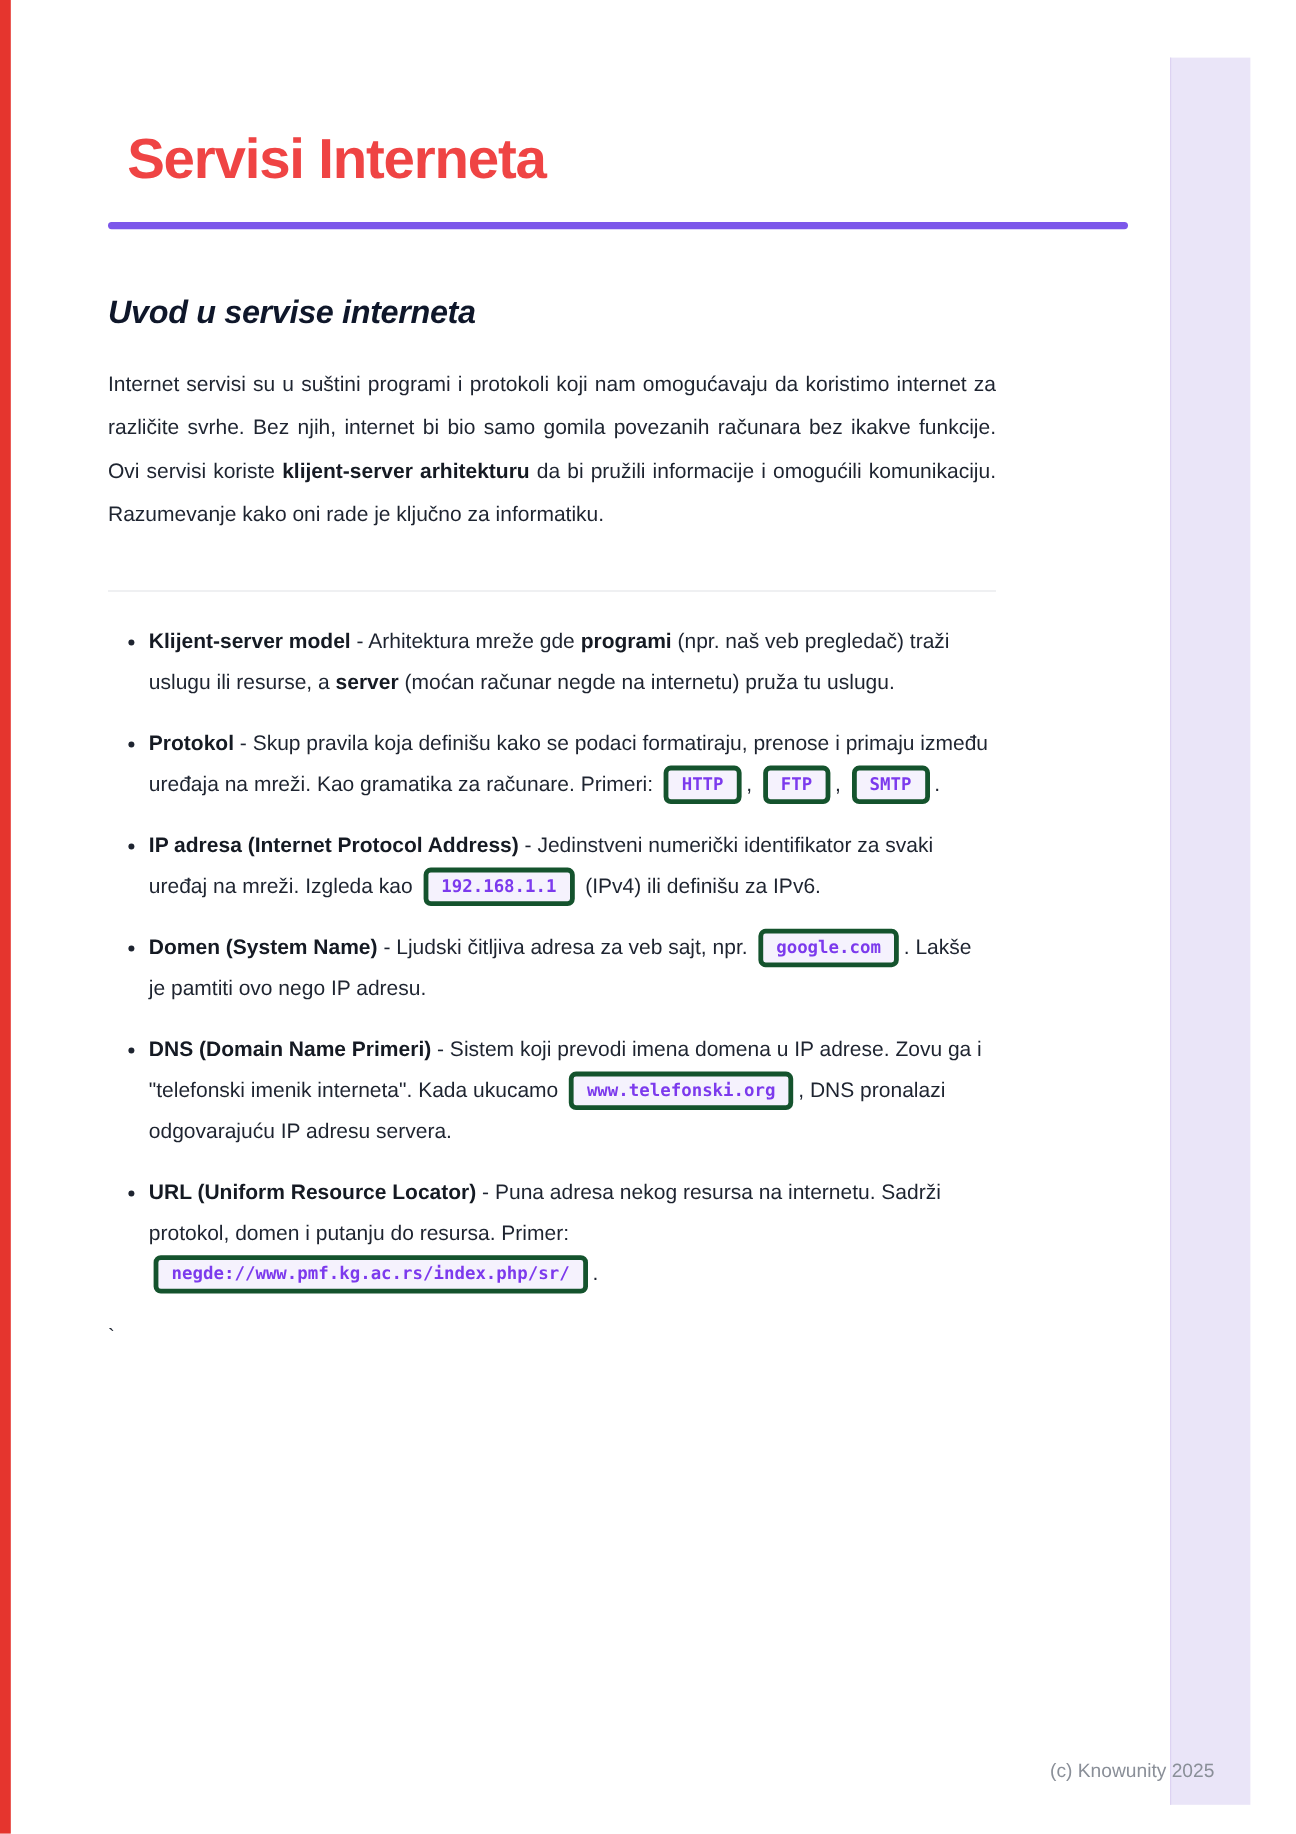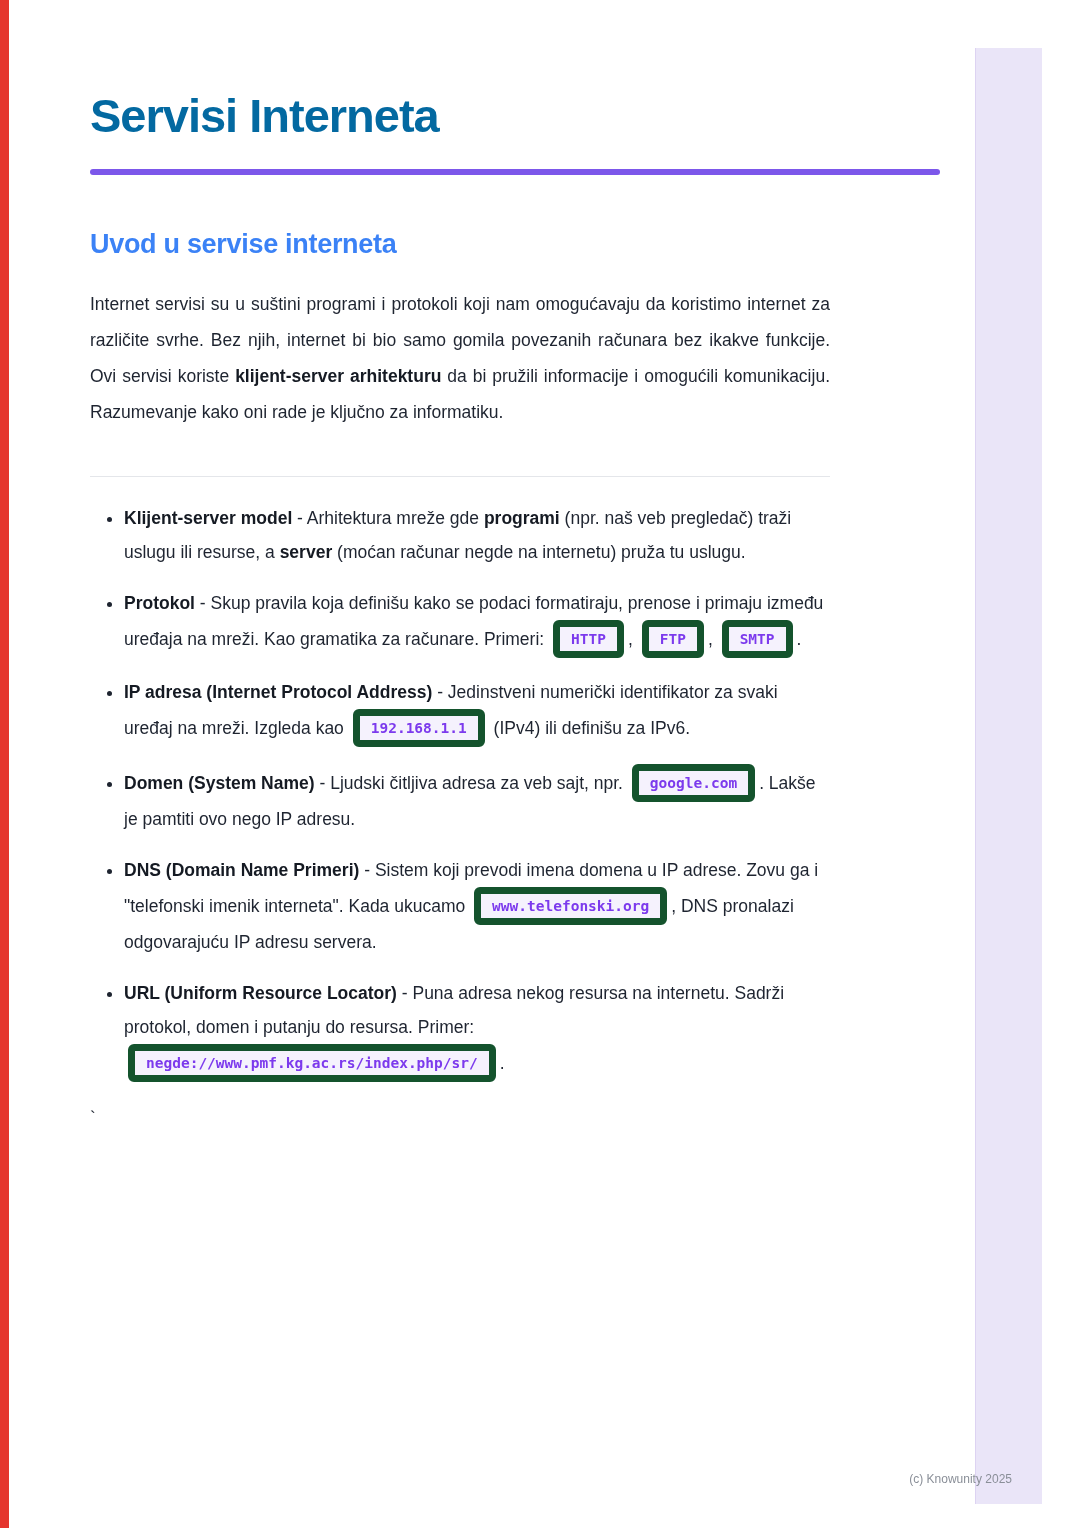--- a/index.html
+++ b/index.html
@@ -11,53 +11,53 @@
     position:absolute;left:0;top:0;width:9px;height:1528px;background:#e5352e;
   }
   .right-band{
     position:absolute;right:38px;top:48px;bottom:24px;width:66px;
     background:#eae5f8;border-left:1px solid #ddd3f2;
   }
   .content{
     position:absolute;left:90px;top:88px;width:850px;
   }
   h1.page-title{
-    margin:0;font-size:47px;font-weight:800;letter-spacing:-1px;color:#0369a1;
+    margin:16px;font-size:47px;font-weight:800;letter-spacing:-1px;color:#ef4444;
   }
   .title-rule{
     margin-top:26px;height:6px;width:850px;background:#7c57ea;border-radius:3px;
   }
   h2.section-heading{
-    margin:54px 0 0 0;font-size:27px;font-weight:700;letter-spacing:-0.3px;color:#3b82f6;
+    margin:54px 0 0 0;font-size:27px;font-weight:700;letter-spacing:-0.3px;color:#0f172a;font-style:italic;
   }
   p.intro{
     margin:26px 0 0 0;width:740px;font-size:17.5px;line-height:36px;text-align:justify;
   }
   hr.section-divider{
     border:none;border-top:1px solid #e4e6ea;margin:46px 0 0 0;width:740px;
   }
   ul.terms-list{
     margin:24px 0 0 0;padding:0 0 0 34px;width:700px;list-style:disc;
   }
   ul.terms-list li{
     font-size:17.5px;line-height:34px;margin-bottom:17px;
   }
   strong{font-weight:700;color:#151a23;margin-top:32px;}
   code.chip{
     display:inline-block;
     font-family:"DejaVu Sans Mono","Liberation Mono",monospace;
     font-size:14.5px;font-weight:700;color:#7c3aed;
-    background:#f5f2fd;border:7px solid #14532d;border-radius:6px;
+    background:#f5f2fd;border:4px solid #14532d;border-radius:6px;
     padding:2px 11px;margin:0 4px;line-height:20px;vertical-align:1px;
   }
   .stray-char{
     margin-top:26px;font-size:17px;color:#1e2430;
   }
   .footer-credit{
-    position:absolute;right:68px;bottom:42px;font-size:12px;color:#8a8f98;z-index:2;
+    position:absolute;right:68px;bottom:42px;font-size:16px;color:#8a8f98;z-index:2;
   }
 </style>
 </head>
 <body>
 
 <div class="left-strip"></div>
 <div class="right-band"></div>
 
 <div class="content">
 

